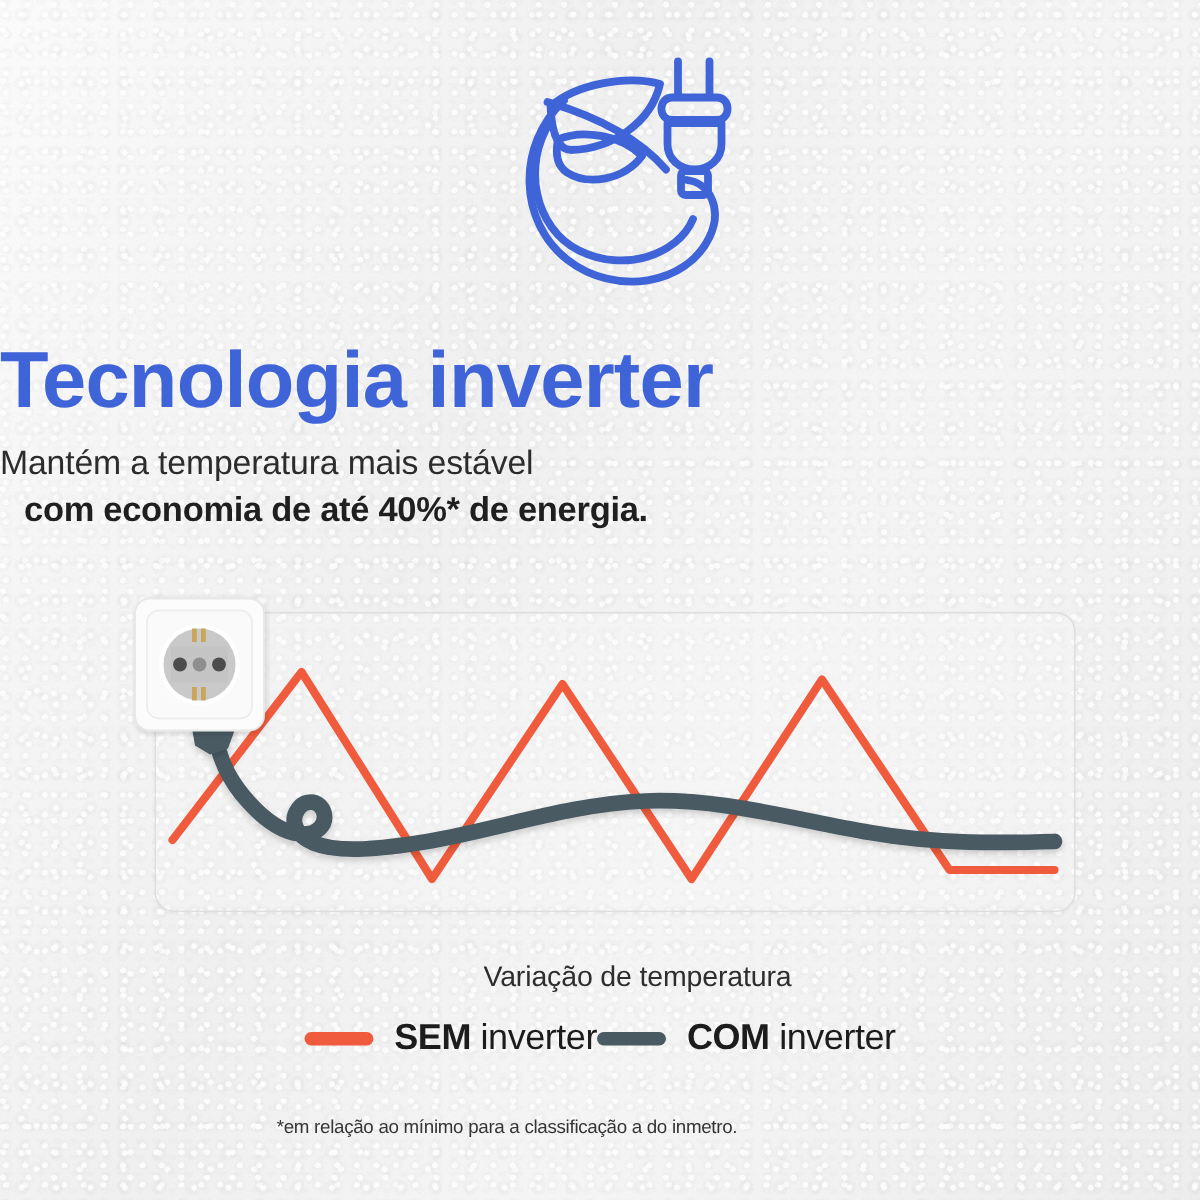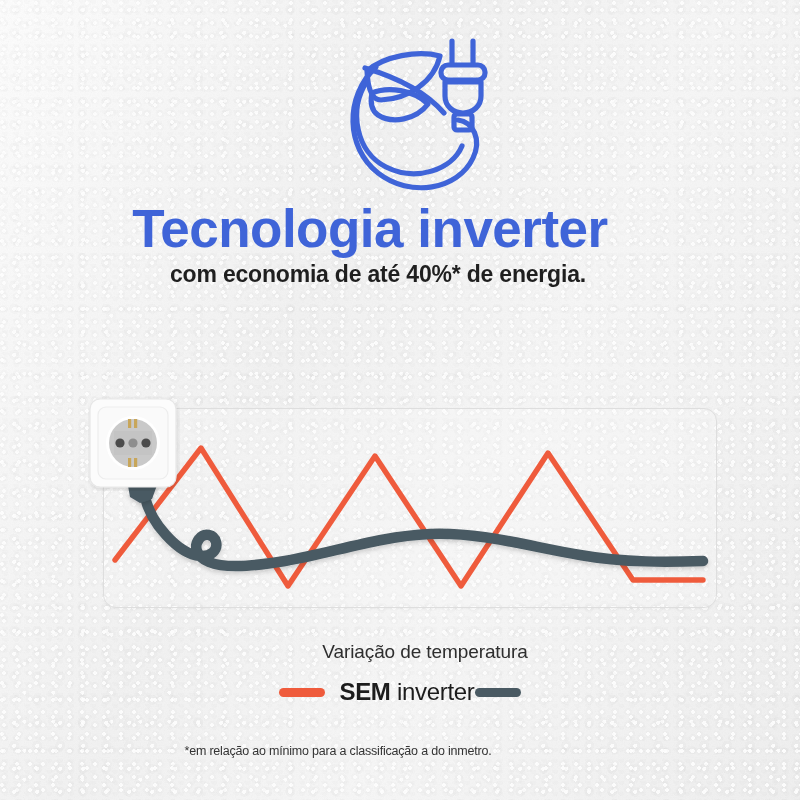--- a/index.html
+++ b/index.html
@@ -42,23 +42,22 @@
     left: 340px;
     top: 34px;
     width: 160px;
     height: 165px;
   }
 
   
   #headline {
     position: absolute;
     left: 0;
-    top: 201px;
+    top: 226px;
     width: 740px;
-    text-align: center;
   }
   #title {
     font-size: 53px;
     font-weight: bold;
     letter-spacing: -0.5px;
     line-height: 1.05;
     color: #3f64d8;
     margin: 0;
   }
   #subtitle-1 {
@@ -198,20 +197,21 @@
     <rect x="101" y="31" width="44" height="15" rx="7"></rect>
 
     <path d="M 105 48 L 141 48 L 141 62 C 141 72, 133 79, 123 79 C 113 79, 105 72, 105 62 Z"></path>
 
     <rect x="114" y="80" width="18" height="16" rx="3"></rect>
   </g>
 </svg>
 
 <div id="headline">
   <h1 id="title">Tecnologia inverter</h1>
+  <p id="subtitle-1">Mantém a temperatura mais estável</p>
   <p id="subtitle-2">com economia de até 40%* de energia.</p>
 </div>
 
 <div id="chart-panel"></div>
 
 <svg id="chart-svg" viewBox="0 0 650 235" fill="none">
   <defs>
     <filter id="softShadow" x="-20%" y="-20%" width="140%" height="160%">
       <feDropShadow dx="0" dy="2.5" stdDeviation="2.2" flood-color="#000000" flood-opacity="0.16"></feDropShadow>
     </filter>
@@ -264,16 +264,17 @@
 
 <div id="legend-caption">Variação de temperatura</div>
 
 <div id="legend-row">
   <div class="legend-item">
     <span class="legend-swatch" style="background:#ef5b3c"></span>
     <span class="legend-text"><span class="strong">SEM</span> <span>inverter</span></span>
   </div>
   <div class="legend-item">
     <span class="legend-swatch" style="background:#4a5a63"></span>
+    <span class="legend-text"><span class="strong">COM</span> <span>inverter</span></span>
   </div>
 </div>
 
 <div id="footnote">*em relação ao mínimo para a classificação a do inmetro.</div>
 
 </body></html>

